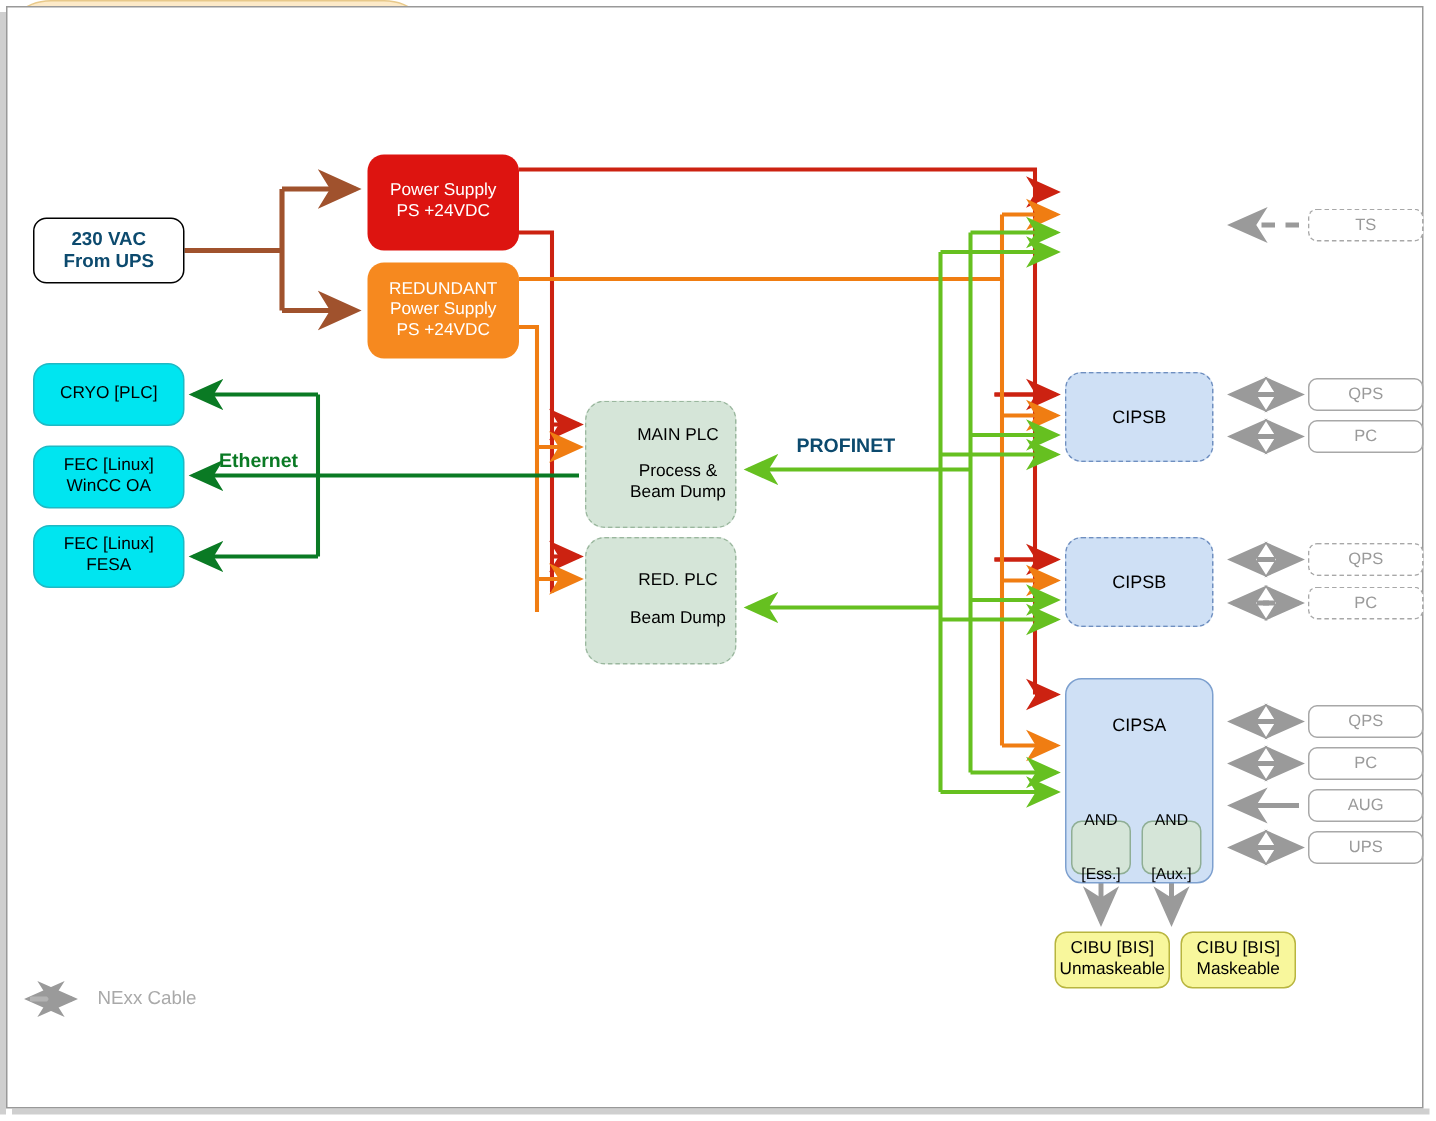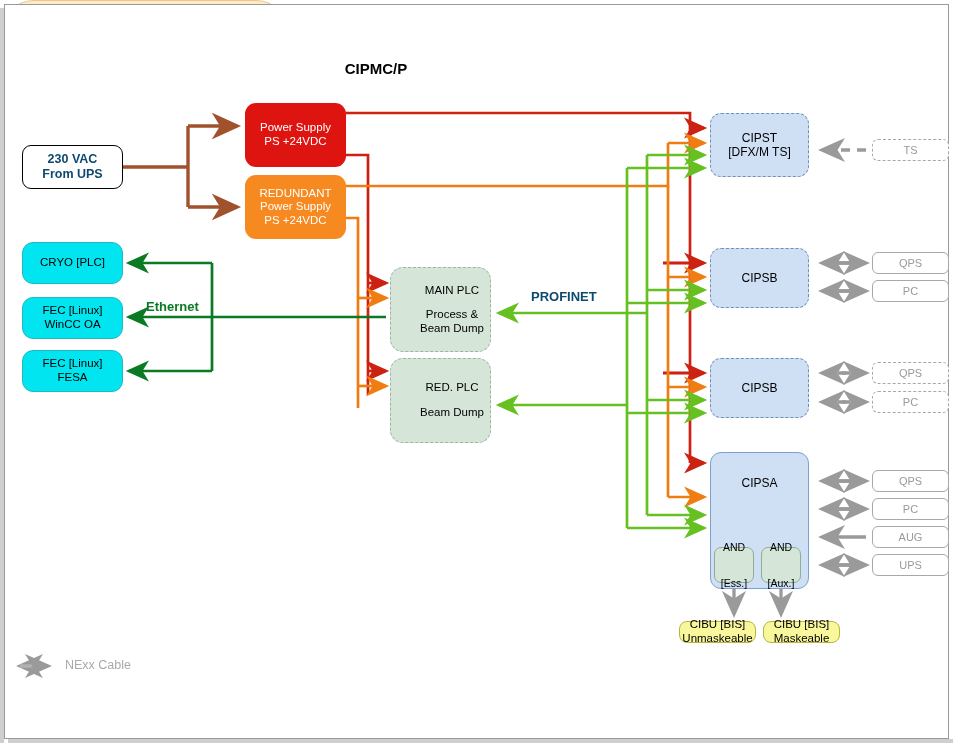--- a/index.html
+++ b/index.html
@@ -53,21 +53,21 @@
          justify-content:flex-start;padding-top:23px;}
 
   
   .andg{background:#d5e5d8;border:1.2px solid #8fae95;border-radius:7px;
         font-size:10.5px;width:40px;height:36px;gap:24px;}
   #and-ess{left:714px;top:547px;}
   #and-aux{left:761px;top:547px;}
 
   
   .cibu{background:#f8f79c;border:1.2px solid #b8b53f;border-radius:8px;
-        font-size:11.5px;width:77px;height:22px;top:621px;}
+        font-size:11.5px;width:77px;height:38px;top:621px;margin-left:24px;}
   #cibu-unmask{left:679px;}
   #cibu-mask{left:763px;}
 
   
   .periph{position:absolute;width:77px;height:22px;border-radius:6px;background:#fff;
           color:#9a9a9a;font-size:11px;display:flex;align-items:center;
           justify-content:center;box-sizing:border-box;left:872px;}
   .periph.solid{border:1.1px solid #a8a8a8;}
   .periph.dashed{border:1.1px dashed #a8a8a8;}
 
@@ -219,21 +219,20 @@
       <path d="M822,565 L866,565" marker-end="url(#ah-gray)"></path>
     </g>
 
     <g stroke="#b3b3b3" stroke-width="3.3" fill="none">
       <path d="M48,666 L20,666" marker-end="url(#ah-gray)"></path>
       <path d="M20,666 L48,666" marker-end="url(#ah-gray)"></path>
     </g>
   </svg>
 
   <div id="cipmc"></div>
-  <div id="cipmc-title">CIPMC/P</div>
 
   <div class="node" id="vac">
     <div>230 VAC</div>
     <div>From UPS</div>
   </div>
 
   <div class="node ps" id="ps-main">
     <div>Power Supply</div>
     <div>PS +24VDC</div>
   </div>
@@ -262,24 +261,20 @@
     <div>WinCC OA</div>
   </div>
   <div class="node cyan" id="fec-fesa">
     <div>FEC [Linux]</div>
     <div>FESA</div>
   </div>
 
   <div class="lbl" id="lbl-eth">Ethernet</div>
   <div class="lbl" id="lbl-prof">PROFINET</div>
 
-  <div class="node cips" id="cipst">
-    <div>CIPST</div>
-    <div>[DFX/M TS]</div>
-  </div>
   <div class="node cips" id="cipsb1">
     <div>CIPSB</div>
   </div>
   <div class="node cips" id="cipsb2">
     <div>CIPSB</div>
   </div>
   <div class="node cips" id="cipsa">
     <div>CIPSA</div>
   </div>
 

